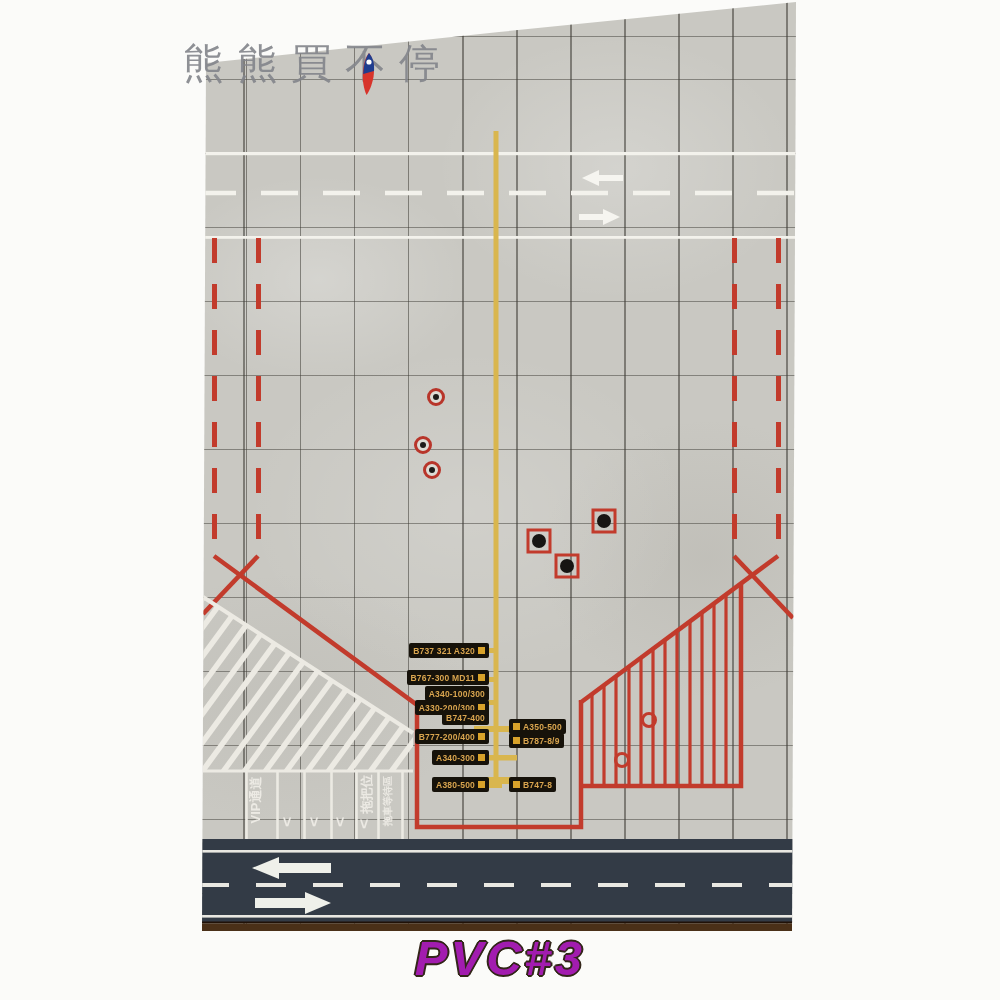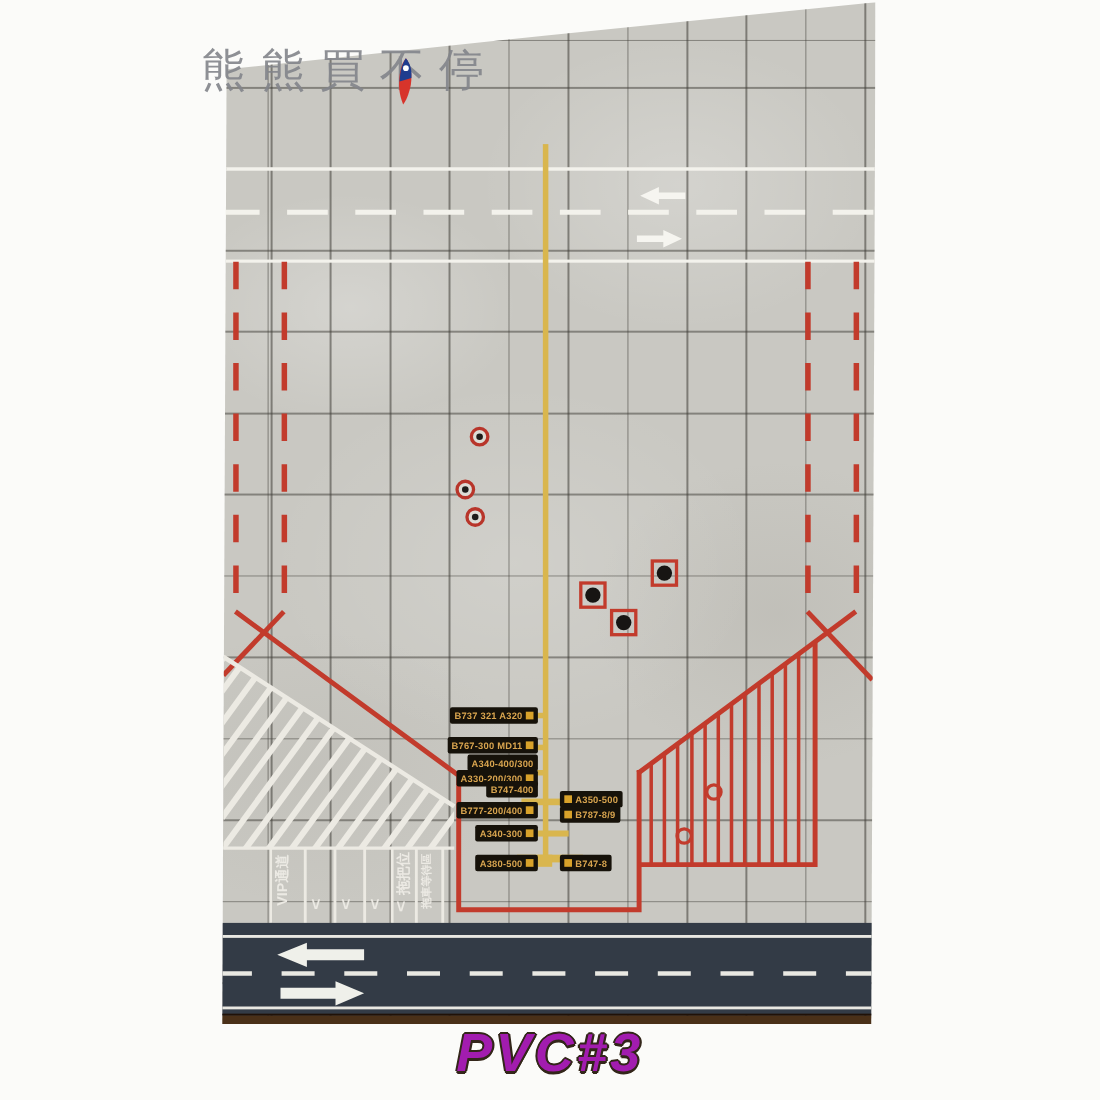--- a/index.html
+++ b/index.html
@@ -187,21 +187,21 @@
 
     <div class="stand col-l" style="top:643px">
       <span>B737 321 A320</span>
       <span class="sq"></span>
       </div>
     <div class="stand col-l" style="top:670px">
       <span>B767-300 MD11</span>
       <span class="sq"></span>
       </div>
     <div class="stand col-l" style="top:686px">
-      <span>A340-400/300</span>
+      <span>A340-100/300</span>
       </div>
     <div class="stand col-l" style="top:700px">
       <span>A330-200/300</span>
       <span class="sq"></span>
       </div>
     <div class="stand col-l" style="top:710px">
       <span>B747-400</span>
       </div>
     <div class="stand col-l" style="top:729px">
       <span>B777-200/400</span>

